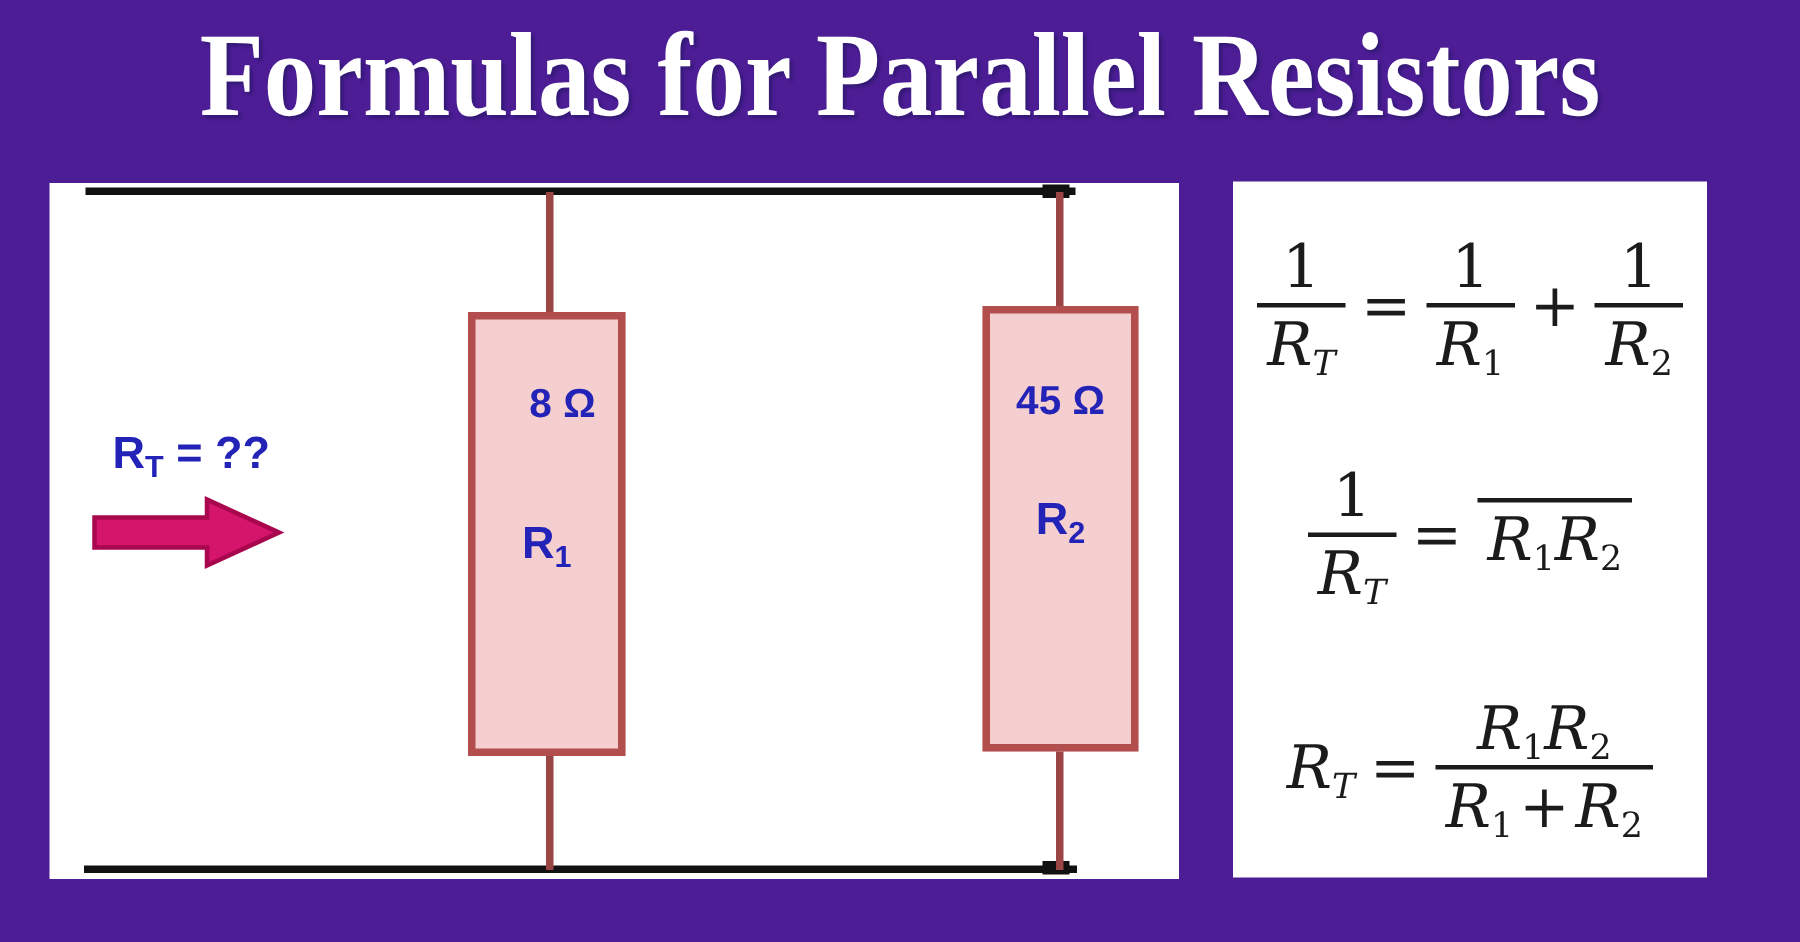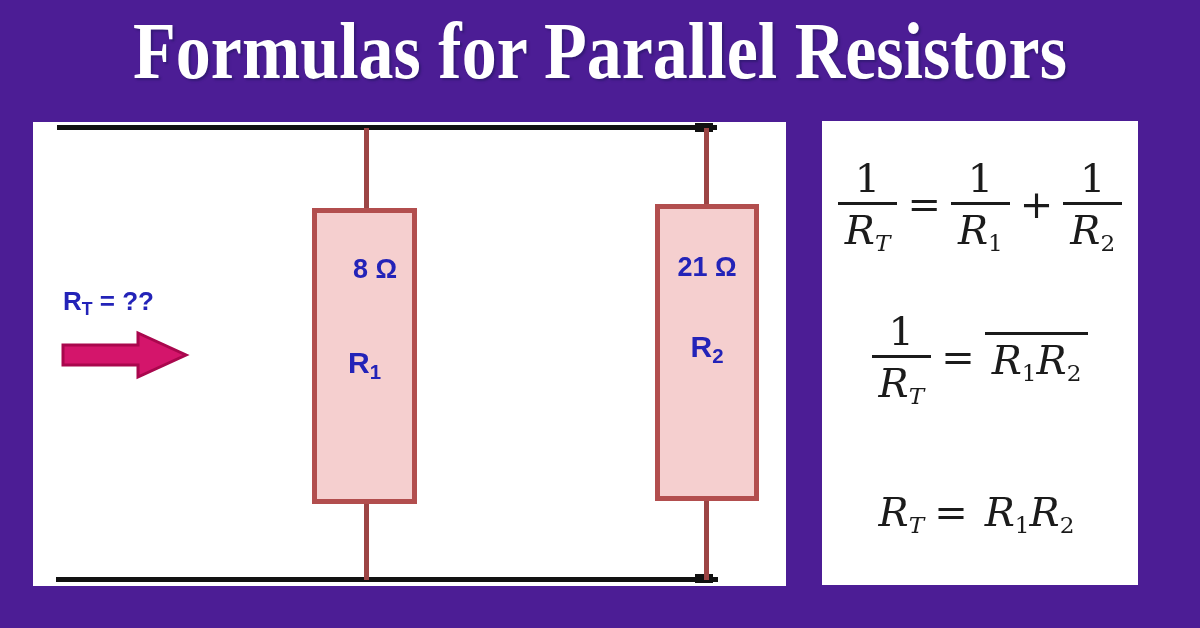--- a/index.html
+++ b/index.html
@@ -44,21 +44,21 @@
   .blue-label {
     position:absolute; color:#2323b8; font-weight:bold;
     text-align:center; white-space:nowrap;
   }
   .res-value { font-size:27px; }
   .res-name  { font-size:30px; }
   .r1-value { left:279px; top:132px; width:126px; }
   .r1-name  { left:279px; top:224px; width:105px; }
   .r2-value { left:622px; top:130px; width:104px; }
   .r2-name  { left:622px; top:208px; width:104px; }
-  .rt-question { left:30px; top:164px; font-size:26px; text-align:right; }
+  .rt-question { left:42px; top:164px; font-size:30px; text-align:right; }
   .blue-label sub { font-size:0.68em; vertical-align:-0.28em; }
   .arrow-svg { position:absolute; left:27px; top:206px; width:130px; height:54px; }
   
   .formula {
     position:absolute; left:0; width:100%;
     display:flex; align-items:center; justify-content:center;
     color:#1b1b1b; font-family:"DejaVu Serif", serif; font-size:40px;
     gap:6px;
   }
   .formula-1 { top:12px;  height:142px; }
@@ -93,21 +93,21 @@
     <div class="vwire r2-wire-bottom"></div>
 
     <div class="resistor resistor-r1"></div>
     <div class="resistor resistor-r2"></div>
 
     <div class="blue-label res-value r1-value">8 Ω</div>
     <div class="blue-label res-name r1-name">
       <span>R</span><sub>1</sub>
     </div>
 
-    <div class="blue-label res-value r2-value">21 Ω</div>
+    <div class="blue-label res-value r2-value">45 Ω</div>
     <div class="blue-label res-name r2-name">
       <span>R</span><sub>2</sub>
     </div>
 
     <div class="blue-label rt-question">
       <span>R</span><sub>T</sub><span> = ??</span>
     </div>
 
     <svg class="arrow-svg" viewBox="0 0 130 54">
       <polygon points="3,17 78,17 78,5 126,27 78,49 78,37 3,37" fill="#d4156b" stroke="#a9074d" stroke-width="3" stroke-linejoin="miter"></polygon>
@@ -142,17 +142,18 @@
       <span class="frac">
         <span class="den"><span class="mi">R</span><sub>1</sub><span class="mi">R</span><sub>2</sub></span>
       </span>
     </div>
 
     <div class="formula formula-3">
       <span class="lhs-inline"><span class="mi">R</span><sub class="it">T</sub></span>
       <span class="op">=</span>
       <span class="frac">
         <span class="num"><span class="mi">R</span><sub>1</sub><span class="mi">R</span><sub>2</sub></span>
+        <span class="den"><span class="mi">R</span><sub>1</sub><span class="op">+</span><span class="mi">R</span><sub>2</sub></span>
       </span>
     </div>
 
   </div>
 </div>
 
 </body></html>

